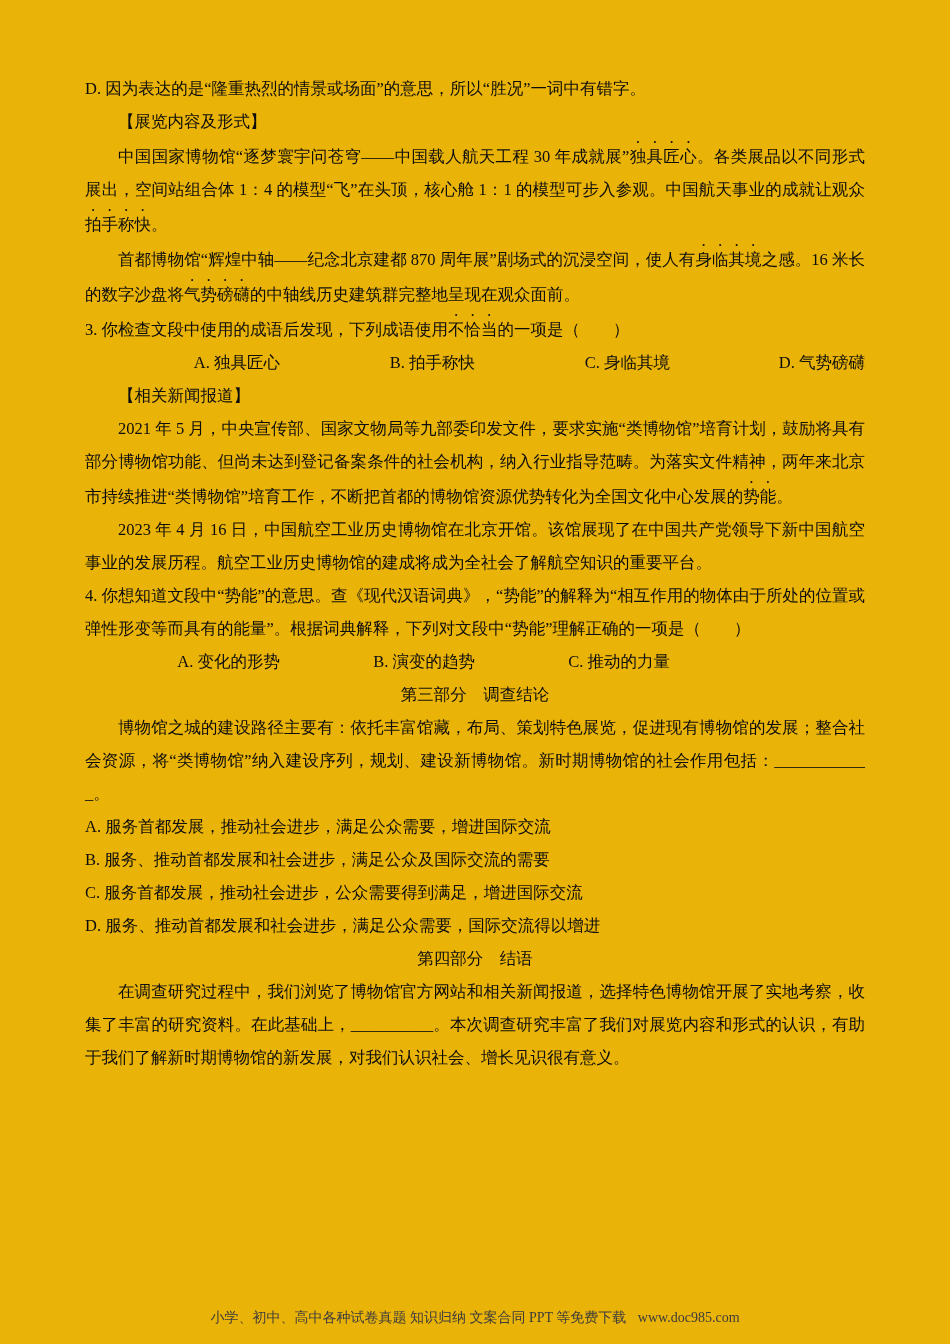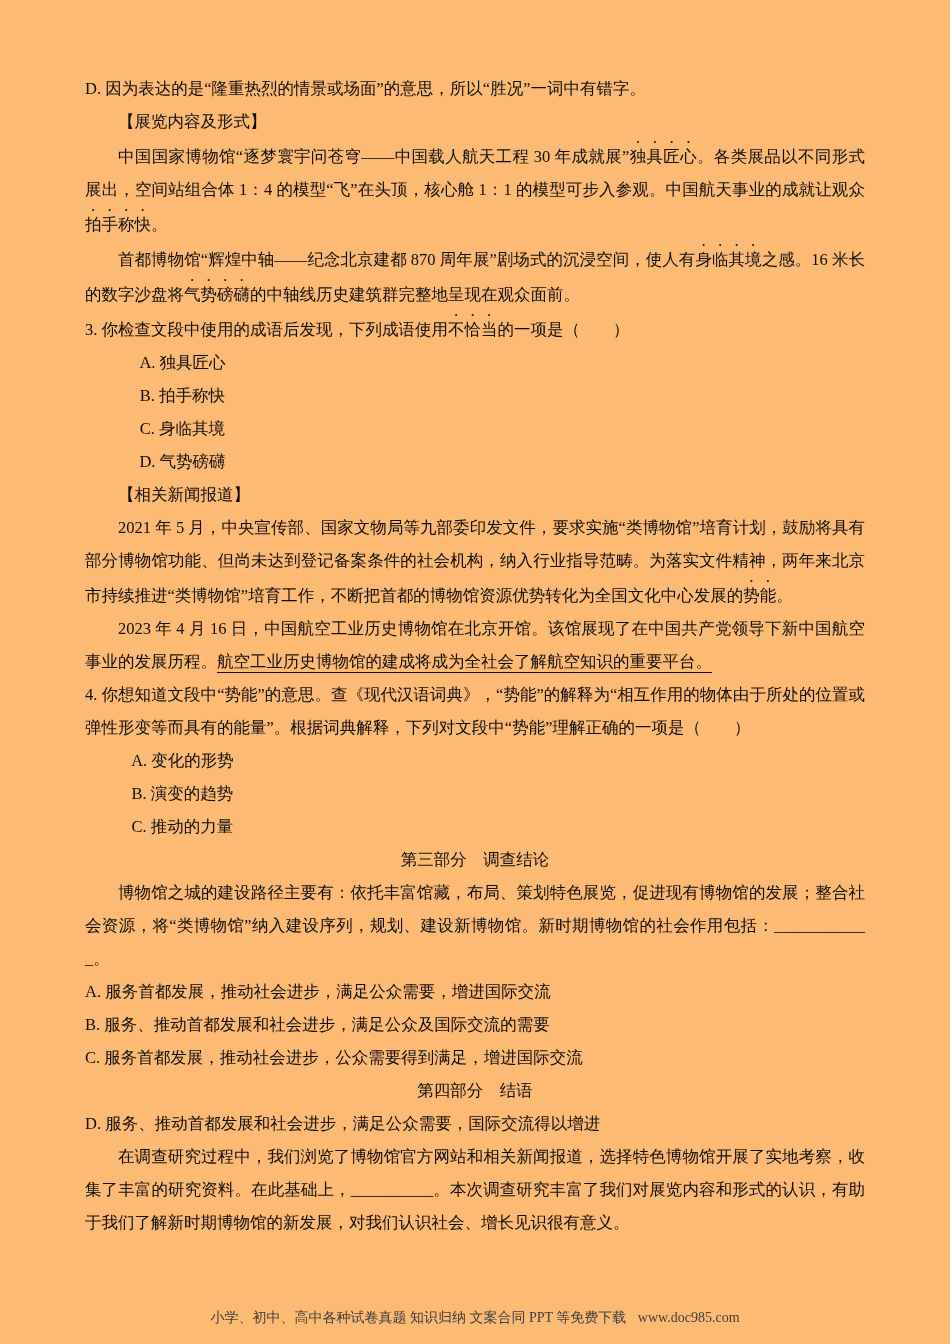--- a/index.html
+++ b/index.html
@@ -5,21 +5,21 @@
   html, body {
     margin: 0;
     padding: 0;
     background: #ffffff;
   }
   .page {
     position: relative;
     width: 950px;
     height: 1344px;
     margin: 0 auto;
-    background: #fdba74;
+    background: #eab308;
     font-family: "Liberation Serif", "DejaVu Serif", serif;
     font-size: 16.5px;
     color: #0d0d0d;
     box-sizing: border-box;
     padding: 72px 85px 0 85px;
     overflow: hidden;
   }
   .doc-body {
     width: 780px;
   }
@@ -31,35 +31,33 @@
   }
   .para.indent {
     text-indent: 2em;
   }
   .para.center {
     text-align: center;
     text-indent: 0;
   }
   .options-row {
     display: flex;
-    text-align: center;
-    flex-direction: column;
+    text-align: right;
   }
   .options-row .option-item {
     width: 25%;
     flex: 0 0 25%;
   }
   .em-dots {
     -webkit-text-emphasis: filled dot;
     -webkit-text-emphasis-position: over right;
     text-emphasis: filled dot;
     text-emphasis-position: over right;
   }
   .underline {
-    text-decoration: underline;
     text-underline-offset: 5px;
     text-decoration-thickness: 1px;
   }
   .footer {
     position: absolute;
     left: 0;
     bottom: 16px;
     width: 100%;
     text-align: center;
     font-size: 14px;
@@ -95,22 +93,22 @@
       <div class="para options-row">
         <span class="option-item">A. 变化的形势</span>
         <span class="option-item">B. 演变的趋势</span>
         <span class="option-item">C. 推动的力量</span>
       </div>
       <div class="para center"><span>第三部分　调查结论</span></div>
       <div class="para indent"><span>博物馆之城的建设路径主要有：依托丰富馆藏，布局、策划特色展览，促进现有博物馆的发展；整合社会资源，将“类博物馆”纳入建设序列，规划、建设新博物馆。新时期博物馆的社会作用包括：____________。</span></div>
       <div class="para"><span>A. 服务首都发展，推动社会进步，满足公众需要，增进国际交流</span></div>
       <div class="para"><span>B. 服务、推动首都发展和社会进步，满足公众及国际交流的需要</span></div>
       <div class="para"><span>C. 服务首都发展，推动社会进步，公众需要得到满足，增进国际交流</span></div>
+      <div class="para"><span>D. 服务、推动首都发展和社会进步，满足公众需要，国际交流得以增进</span></div>
       <div class="para center"><span>第四部分　结语</span></div>
-      <div class="para"><span>D. 服务、推动首都发展和社会进步，满足公众需要，国际交流得以增进</span></div>
       <div class="para indent"><span>在调查研究过程中，我们浏览了博物馆官方网站和相关新闻报道，选择特色博物馆开展了实地考察，收集了丰富的研究资料。在此基础上，__________。本次调查研究丰富了我们对展览内容和形式的认识，有助于我们了解新时期博物馆的新发展，对我们认识社会、增长见识很有意义。</span></div>
     </div>
 
   <div class="footer">
     <span>小学、初中、高中各种试卷真题  知识归纳  文案合同  PPT 等免费下载</span>
     <a href="#">www.doc985.com</a>
   </div>
 </div>
 
 </body></html>

